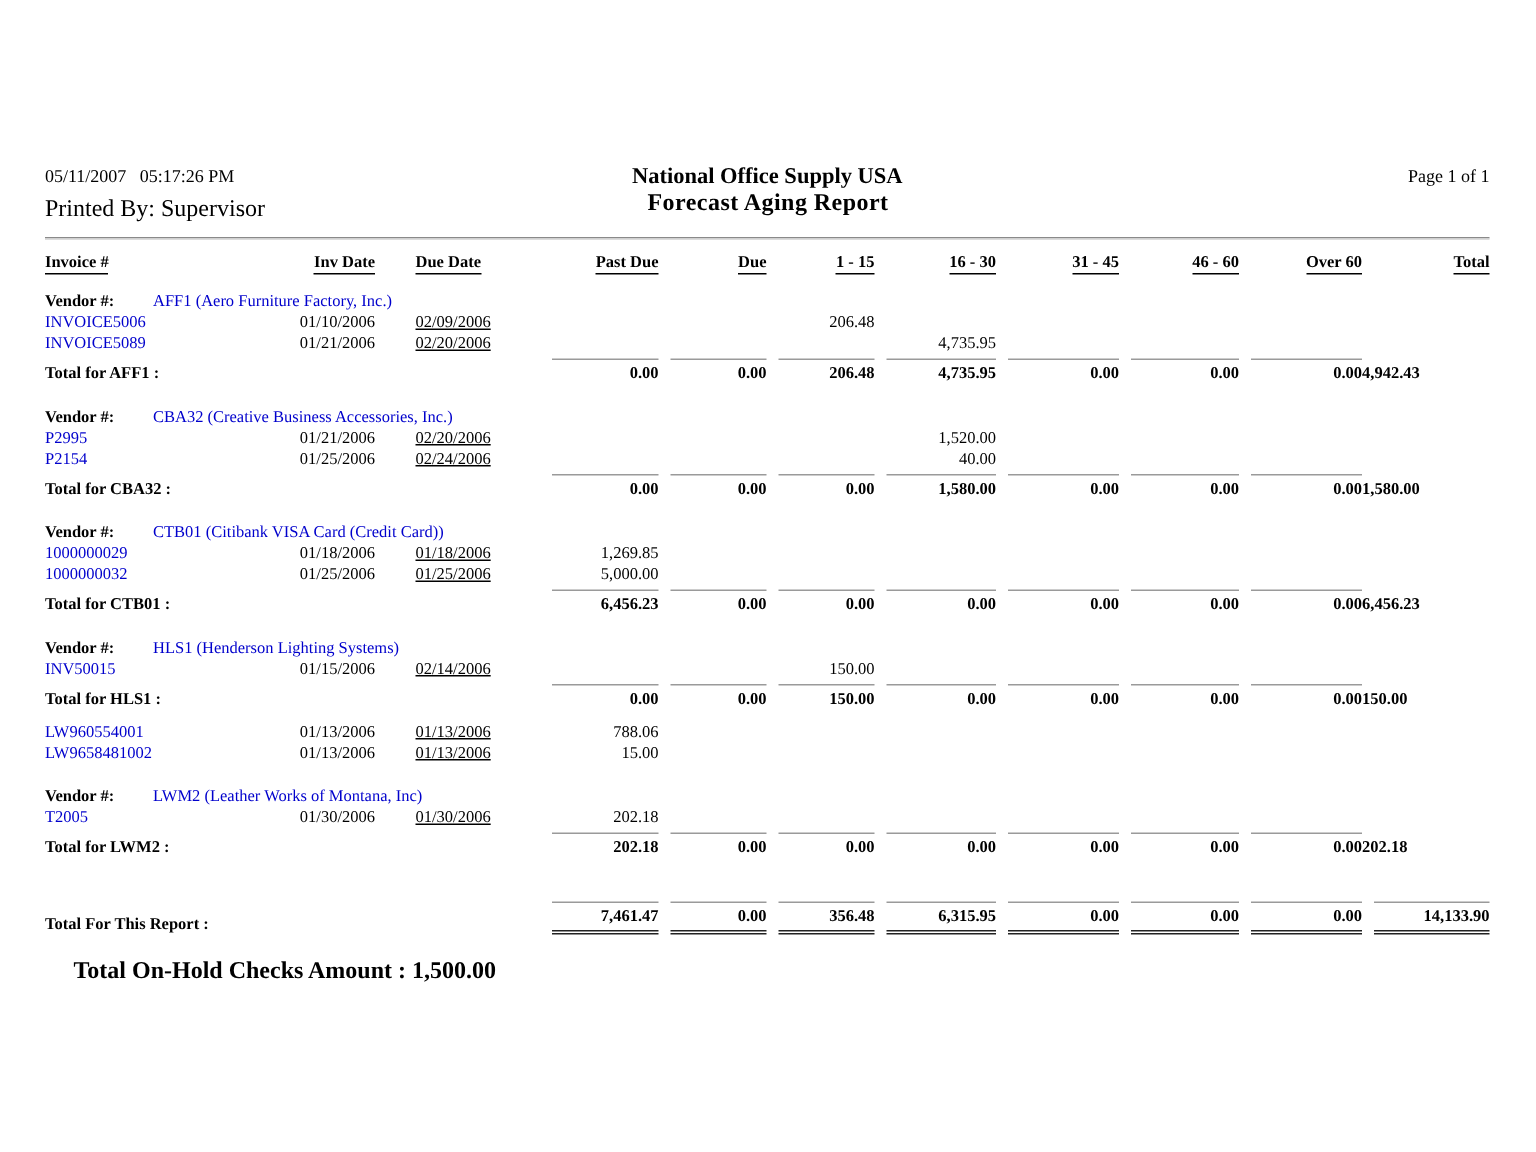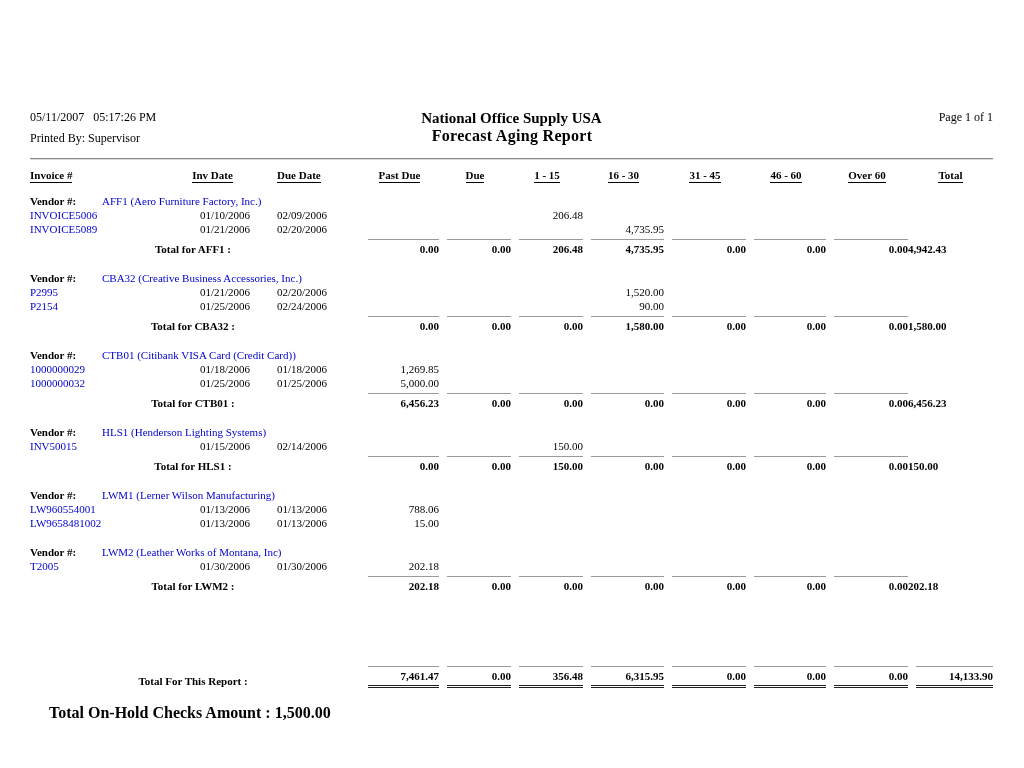--- a/index.html
+++ b/index.html
@@ -7,44 +7,44 @@
   body {
     width:1024px; height:768px; overflow:hidden;
     font-family:"Liberation Serif", serif; color:#000;
     position:relative;
   }
   .page { position:absolute; left:30px; top:110px; width:963px; }
 
   
   .hdr { position:relative; height:46px; }
   .hdr-left1 { position:absolute; left:0; top:0; font-size:12px; white-space:pre; }
-  .hdr-left2 { position:absolute; left:0; top:21px; font-size:12px; }
+  .hdr-left2 { position:absolute; left:0; top:21px; font-size:16px; }
   .hdr-center1 { position:absolute; left:0; right:0; top:0; text-align:center; font-size:15px; font-weight:bold; }
   .hdr-center2 { position:absolute; left:1px; right:0; top:17px; text-align:center; font-size:16px; font-weight:bold; letter-spacing:0.3px; }
   .hdr-right1 { position:absolute; right:0; top:0; font-size:12px; }
   .pagehr { margin-top:2px; height:2px; border-top:1px solid #8a8a8a; border-bottom:1px solid #dcdcdc; }
 
   
   table { border-collapse:collapse; table-layout:fixed; width:963px; margin-top:8px; }
   td, th { font-size:11px; line-height:14px; padding:0; vertical-align:bottom; white-space:nowrap; overflow:visible; }
-  th { font-weight:bold; padding-bottom:5px; }
+  th { font-weight:bold; text-align:right; padding-bottom:5px; }
   th.l { text-align:left;margin-top:41px; }
   th.dd { padding-left:27px; }
   th .u { border-bottom:1px solid #000; padding-bottom:1px; }
   .r { text-align:right; }
   .blue { color:#0000CC; }
   .vlabel { display:inline-block; width:72px; font-weight:bold; }
   tr.vendor-row td { padding-top:7px; }
   tr.inv-row td { height:14px; }
-  td.due-date { padding-left:27px; }
-  .tlabel { font-weight:bold; text-align:center; padding-right:4px; }
+  td.due-date { padding-left:27px;text-decoration:underline; }
+  .tlabel { font-weight:bold; text-align:left; padding-right:4px; }
   tr.total-row td { padding-top:3px; }
   .line  { border-top:1px solid #9a9a9a; padding-top:2px; margin-left:8px; font-weight:bold; text-align:right; }
   .noline { padding-top:3px; font-weight:bold; text-align:left; }
-  .line2 { border-top:1px solid #9a9a9a; border-bottom:3px double #222; padding:2px 0 2px; margin-left:8px; font-weight:bold; text-align:right;margin-top:44px; }
+  .line2 { border-top:1px solid #9a9a9a; border-bottom:3px double #222; padding:2px 0 2px; margin-left:8px; font-weight:bold; text-align:right; }
   tr.spacer td { height:8px; }
   tr.bigspacer td { height:18px; }
   tr.report-row td { padding-top:3px; }
 
   .onhold { margin-top:16px; font-size:16px; font-weight:bold;margin-left:19px; }
   .onhold .val { font-weight:bold; }
 </style>
 </head>
 <body>
 
@@ -164,21 +164,21 @@
           <td class="r"></td>
           <td class="r"></td>
         </tr>
         <tr class="inv-row">
           <td class="blue">P2154</td>
           <td class="r">01/25/2006</td>
           <td class="due-date">02/24/2006</td>
           <td class="r"></td>
           <td class="r"></td>
           <td class="r"></td>
-          <td class="r">90.00</td>
+          <td class="r">40.00</td>
           <td class="r"></td>
           <td class="r"></td>
           <td class="r"></td>
           <td class="r"></td>
         </tr>
         <tr class="total-row">
           <td colspan="3" class="tlabel">Total for CBA32 :</td>
           <td>
             <div class="line">0.00</div>
           </td>
@@ -305,23 +305,20 @@
           <td>
             <div class="line">0.00</div>
           </td>
           <td>
             <div class="noline">150.00</div>
           </td>
         </tr>
         <tr class="spacer">
           <td colspan="11"></td>
         </tr>
-        <tr class="vendor-row">
-          <td colspan="11"><span class="vlabel">Vendor #:</span><span class="blue">LWM1 (Lerner Wilson Manufacturing)</span></td>
-        </tr>
         <tr class="inv-row">
           <td class="blue">LW960554001</td>
           <td class="r">01/13/2006</td>
           <td class="due-date">01/13/2006</td>
           <td class="r">788.06</td>
           <td class="r"></td>
           <td class="r"></td>
           <td class="r"></td>
           <td class="r"></td>
           <td class="r"></td>

